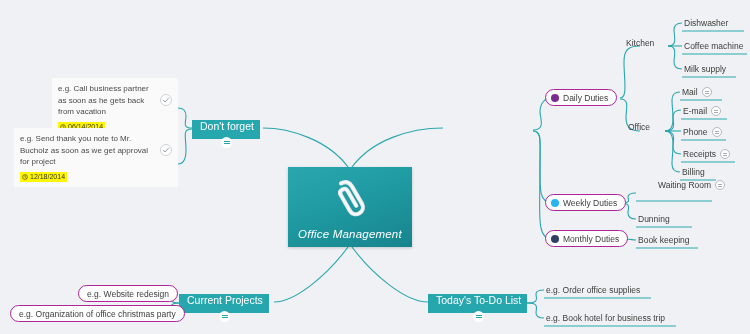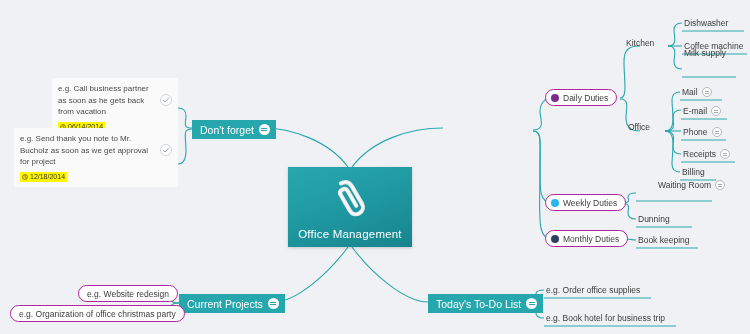--- a/index.html
+++ b/index.html
@@ -13,30 +13,30 @@
   svg.links { position:absolute; left:0; top:0; width:750px; height:334px; pointer-events:none; }
 
   
   .central {
     position:absolute; left:288px; top:167px; width:124px; height:80px;
     background:linear-gradient(160deg,#2aa7ae 0%,#1f9aa2 45%,#17848d 100%);
     display:flex; flex-direction:column; align-items:center; justify-content:flex-end;
     padding-bottom:7px;
     box-shadow:0 1px 3px rgba(0,0,0,.18);
   }
-  .central .label { color:#fff; font-size:11.5px; letter-spacing:.2px; }
+  .central .label { color:#fff; font-size:11.5px; letter-spacing:.2px;font-style:italic; }
   .clip { position:absolute; top:8px; left:50%; transform:translateX(-50%); }
 
   
   .topic {
     position:absolute; height:19px;
     background:#26a6ad;
     display:flex; align-items:center; gap:5px;
     padding:0 6px 0 8px;
-    color:#fff; font-size:10.5px; white-space:nowrap;
+    color:#fff; font-size:10.5px; white-space:nowrap;flex-direction:column;
   }
   .topic .bullet-icon {
     width:11px; height:11px; border-radius:50%;
     background:#fff; flex:none; position:relative;
   }
   .topic .bullet-icon::before,
   .topic .bullet-icon::after {
     content:""; position:absolute; left:2.5px; width:6px; height:1.2px;
     background:#26a6ad;
   }
@@ -241,21 +241,21 @@
 
   <div class="branch-label" id="lbl-kitchen">Kitchen</div>
   <div class="branch-label" id="lbl-office">Office</div>
 
   <div class="leaf" style="left:682px; top:18px;">
     <span>Dishwasher</span>
   </div>
   <div class="leaf" style="left:682px; top:41px;">
     <span>Coffee machine</span>
   </div>
-  <div class="leaf" style="left:682px; top:48px;">
+  <div class="leaf" style="left:682px; top:64px;">
     <span>Milk supply</span>
   </div>
 
   <div class="leaf" style="left:680px; top:87px;">
     <span>Mail</span>
     <span class="note-icon"></span>
   </div>
   <div class="leaf" style="left:681px; top:106px;">
     <span>E-mail</span>
     <span class="note-icon"></span>

